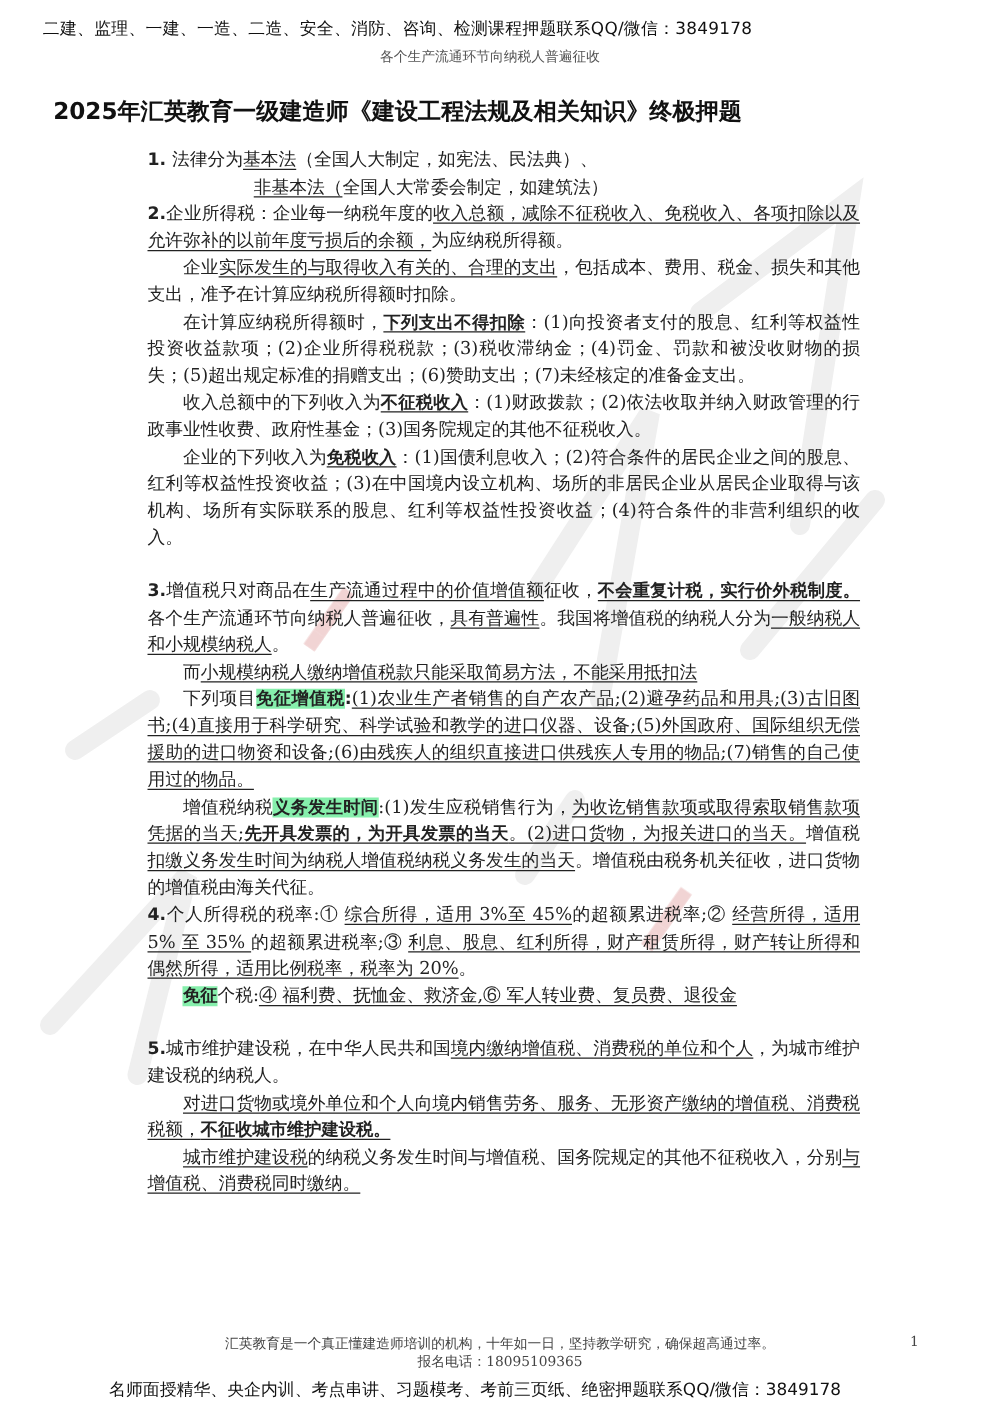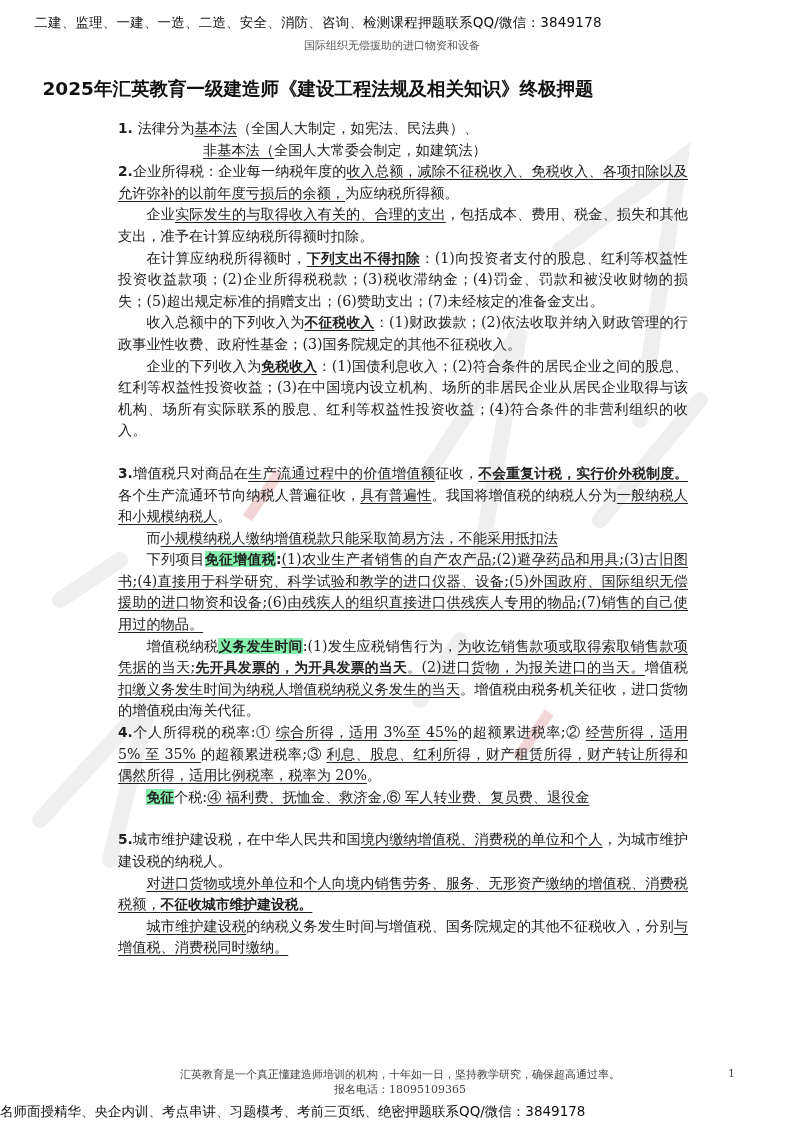--- a/index.html
+++ b/index.html
@@ -32,21 +32,21 @@
   .hl { background: #86efac; }
   .gap { height: 21px; }
   .footer-note {
     position: absolute; top: 1067px; left: 0; width: 800px; text-align: center;
     font-size: 11px; color: #444; line-height: 15px;
   }
   .page-num {
     position: absolute; top: 1067px; left: 728px; font-size: 11px; color: #444;
   }
   .bottom-banner {
-    position: absolute; top: 1103px; left: 0; width: 760px; 
+    position: absolute; top: 1103px; left: 0; width: 760px; text-align: center;
     font-family: "DejaVu Sans", "Liberation Sans", sans-serif;
     font-size: 13.5px; color: #111;
   }
   .watermark {
     position: absolute; pointer-events: none;
   }
 </style>
 </head>
 <body>
 
@@ -60,21 +60,21 @@
     <path d="M420 700 L460 640"></path>
   </g>
   <g fill="#e8b8b8" font-size="9" opacity="0.6">
     <text x="250" y="520" transform="rotate(-55 250 520)">████████</text>
     <text x="520" y="760" transform="rotate(-55 520 760)">████████</text>
   </g>
 </svg>
 
 <div class="top-banner">二建、监理、一建、一造、二造、安全、消防、咨询、检测课程押题联系QQ/微信：3849178</div>
 <div class="top-slogan-wrap">
-    <span>国际组织无偿援助的进口物资和设备</span>
+    <span>各个生产流通环节向纳税人普遍征收</span>
   </div>
 
 <div class="doc-title">2025年汇英教育一级建造师《建设工程法规及相关知识》终极押题</div>
 
 <div class="content">
 
   <p><span class="b">1. </span><span>法律分为</span><span class="u">基本法</span><span>（全国人大制定，如宪法、民法典）、</span></p>
   <p class="indent-far"><span class="u">非基本法（</span><span>全国人大常委会制定，如建筑法）</span></p>
 
   <p><span class="b">2.</span><span>企业所得税：企业每一纳税年度的</span><span class="u">收入总额，减除不征税收入、免税收入、各项扣除以及允许弥补的以前年度亏损后的余额，</span><span>为应纳税所得额。</span></p>

